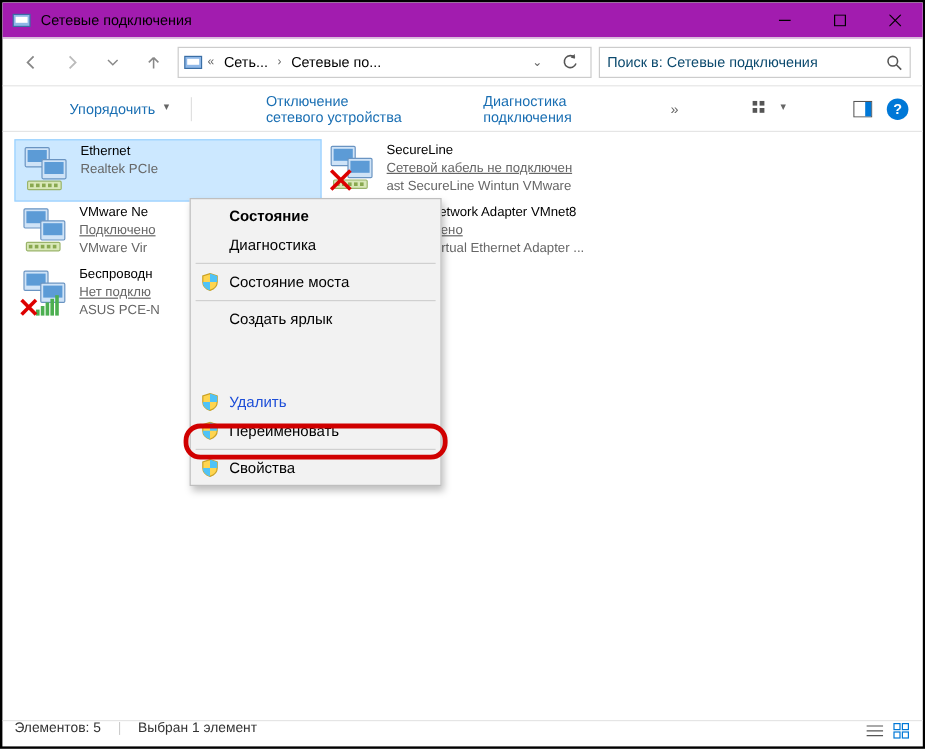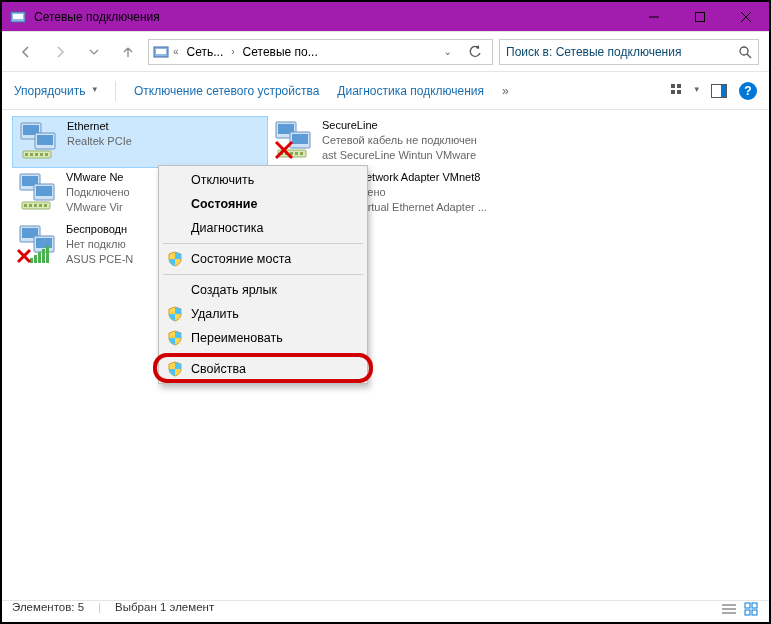--- a/index.html
+++ b/index.html
@@ -20,41 +20,41 @@
   .addr-box { flex: 1; border: 1px solid #ccc; height: 26px; display: flex; align-items: center; padding: 0 4px; gap: 4px; font-size: 12px; }
   .addr-box .crumb { padding: 0 4px; white-space: nowrap; }
   .addr-box .chev { color: #666; font-size: 10px; }
   .addr-box .spacer { flex: 1; }
   .search-box { width: 260px; border: 1px solid #ccc; height: 26px; display: flex; align-items: center; padding: 0 6px; font-size: 12px; color: #0c4a6e; }
   .search-box .ph { flex: 1; }
   .search-box .mag { color: #555; }
 
   
   .toolbar { height: 38px; border-bottom: 1px solid #e5e5e5; display: flex; align-items: center; padding: 0 12px; font-size: 12px; color: #1a6fb3; gap: 18px; }
-  .toolbar .tb-btn { display: flex; align-items: flex-start; gap: 4px; color: #1a6fb3; }
+  .toolbar .tb-btn { display: flex; align-items: flex-start; gap: 4px; color: #1a6fb3; margin-left: 44px; }
   .toolbar .tb-sep { width: 1px; height: 20px; background: #e0e0e0; }
   .toolbar .tb-right { margin-left: auto; display: flex; align-items: center; gap: 12px; }
   .toolbar .tb-drop::after { content: "▾"; font-size: 9px; margin-left: 3px; color: #666; }
   .toolbar .help-icon { width: 18px; height: 18px; border-radius: 50%; background: #0078d7; color: #fff; display: flex; align-items: center; justify-content: center; font-size: 12px; font-weight: bold; }
 
   
   .content { position: absolute; top: 110px; bottom: 24px; left: 0; right: 0; padding: 4px 10px; display: flex; flex-wrap: wrap; align-content: flex-start; gap: 0; }
   .conn-item { width: 256px; height: 52px; display: flex; align-items: flex-start; padding: 2px 4px; gap: 6px; }
   .conn-item.selected { background: #cce8ff; border: 1px solid #99d1ff; }
   .conn-icon { width: 44px; height: 44px; flex-shrink: 0; position: relative; }
   .conn-text { font-size: 11px; line-height: 15px; color: #000; overflow: hidden; }
   .conn-text .l1 { white-space: nowrap; overflow: hidden; text-overflow: ellipsis; }
-  .conn-text .l2 { color: #666; white-space: nowrap; overflow: hidden; text-overflow: ellipsis; }
+  .conn-text .l2 { color: #666; white-space: nowrap; overflow: hidden; text-overflow: ellipsis; text-decoration: underline; }
   .conn-text .l3 { color: #666; white-space: nowrap; overflow: hidden; text-overflow: ellipsis; }
 
   
   .context-menu { position: absolute; left: 156px; top: 163px; width: 210px; background: #f2f2f2; border: 1px solid #bfbfbf; box-shadow: 2px 4px 6px rgba(0,0,0,.25); font-size: 12.5px; padding: 2px; }
   .context-menu .mi { height: 24px; display: flex; align-items: center; padding: 0 10px 0 30px; position: relative; color: #000; }
   .context-menu .mi.bold { font-weight: 700; }
-  .context-menu .mi.disabled { color: #000000; }
+  .context-menu .mi.disabled { color: #1d4ed8; margin-top: 45px; }
   .context-menu .sep { height: 1px; background: #d0d0d0; margin: 3px 2px; }
   .context-menu .shield { position: absolute; left: 6px; top: 4px; width: 16px; height: 16px; }
   .context-menu .highlight { position: absolute; border: 4px solid #d00000; border-radius: 14px; pointer-events: none; }
 
   
   .statusbar { position: absolute; bottom: 0; left: 0; right: 0; height: 22px; border-top: 1px solid #e5e5e5; display: flex; align-items: flex-start; padding: 0 10px; font-size: 11.5px; color: #333; gap: 14px; }
   .statusbar .right { margin-left: auto; display: flex; gap: 6px; }
   .view-icon { width: 16px; height: 16px; display: flex; align-items: center; justify-content: center; color: #555; border: 1px solid transparent; }
   .view-icon.active { color: #0078d7; }
 
@@ -287,23 +287,20 @@
         </div>
     <div class="conn-text">
       <div class="l1">Беспроводн</div>
       <div class="l2">Нет подклю</div>
       <div class="l3">ASUS PCE-N</div>
     </div>
       </div>
     </div>
 
   <div class="context-menu" id="ctxmenu">
-      <div class="mi">
-        <span>Отключить</span>
-      </div>
       <div class="mi bold">
         <span>Состояние</span>
       </div>
       <div class="mi">
         <span>Диагностика</span>
       </div>
       <div class="sep"></div>
       <div class="mi">
         <span class="shield">
           <svg width="16" height="16">

